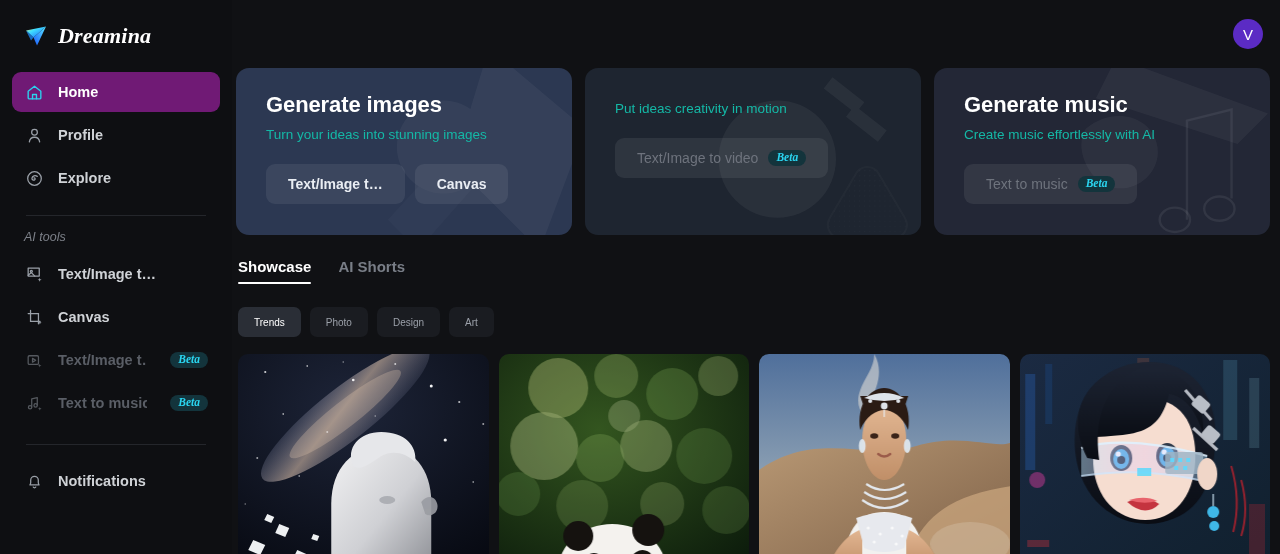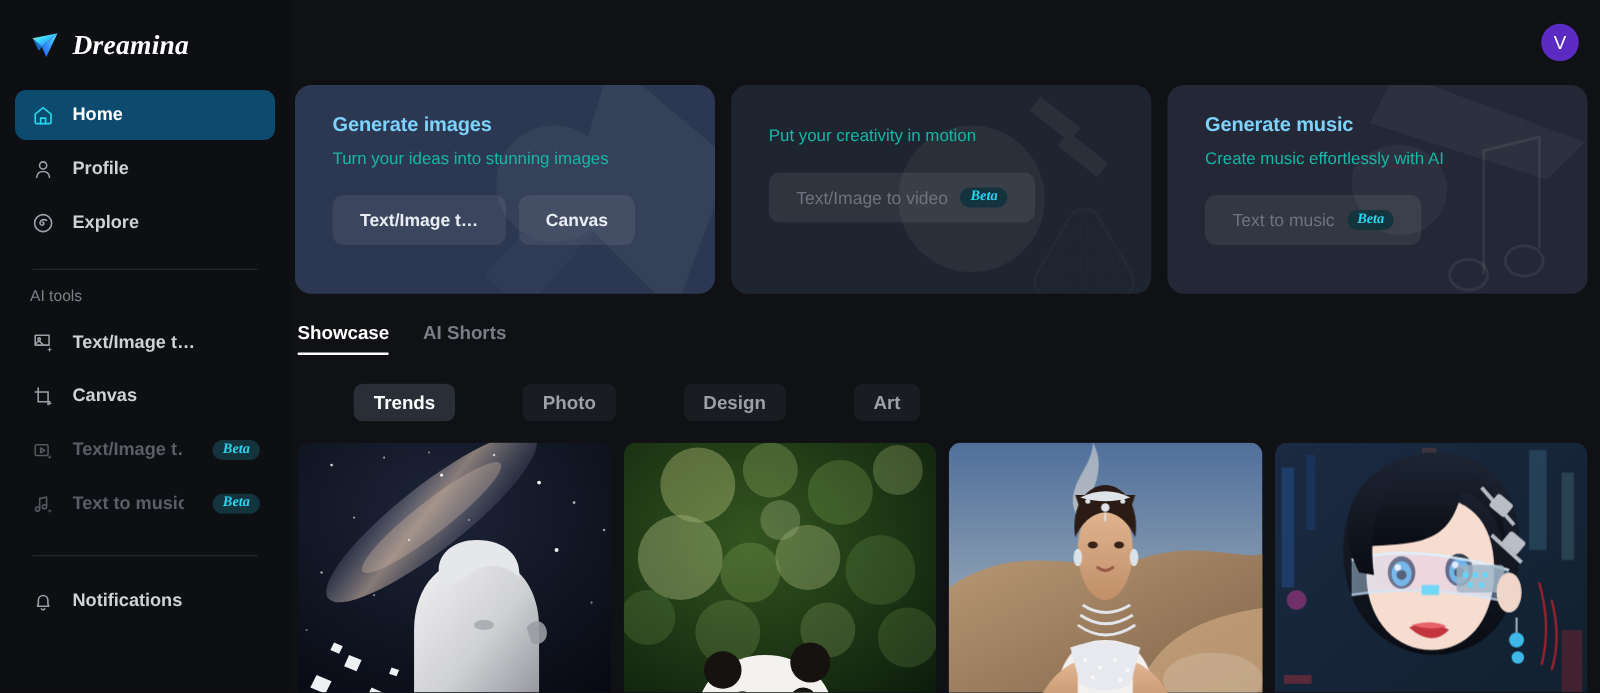--- a/index.html
+++ b/index.html
@@ -28,29 +28,29 @@
   }
 
   .nav-item {
     height:40px; border-radius:9px;
     display:flex; align-items:center; gap:14px;
     padding:0 12px; margin-bottom:3px;
     color:#cfd2d6; font-size:14.5px; font-weight:700;
     cursor:pointer; position:relative;
   }
   .nav-item .ico { width:20px; height:20px; flex:0 0 20px; display:flex; align-items:center; justify-content:center; }
-  .nav-item.active { background:#0c4a6e; color:#ffffff; }
+  .nav-item.active { background:#701a75; color:#ffffff; }
   .nav-item.active .ico svg { stroke:#2ad4ef; }
   .nav-item.dim { color:#5a5e66; }
   .nav-item.dim .ico svg { stroke:#55595f; }
   .nav-item .lbl { white-space:nowrap; overflow:hidden; }
 
   .section-label {
     font-size:12.5px; color:#7d8189; font-weight:400;
-    padding:0 12px; margin:14px 0 10px 0;
+    padding:0 12px; margin:14px 0 10px 0;font-style:italic;
   }
   .divider { height:1px; background:#24262b; margin:14px 14px 0 14px; }
 
   .beta-badge {
     margin-left:9px;
     font-family:"Liberation Serif", serif;
     font-style:italic; font-weight:700;
     font-size:11.5px; color:#2ad4ef;
     background:#13343c; border-radius:9px;
     padding:2px 8px 3px 8px; line-height:1;
@@ -67,21 +67,21 @@
   }
 
   
   .hero-row { display:flex; gap:13px; padding:0 10px 0 4px; }
   .hero {
     flex:1 1 0; height:167px; border-radius:13px;
     padding:24px 28px 0 30px; position:relative; overflow:hidden;
     cursor:pointer;
   }
   .hero .bg-art { position:absolute; inset:0; pointer-events:none; }
-  .hero-title { font-size:16px; font-weight:700; color:#7dd3fc; position:relative; letter-spacing:-.1px; }
+  .hero-title { font-size:22px; font-weight:700; color:#ffffff; position:relative; letter-spacing:-.1px; }
   .hero-sub { font-size:13.5px; color:#14b8a6; margin-top:9px; position:relative; }
   .hero-btns { display:flex; gap:10px; margin-top:22px; position:relative; }
   .hero-btn {
     height:40px; border-radius:9px;
     display:flex; align-items:center; justify-content:center;
     padding:0 22px; font-size:14px; font-weight:700; color:#e9edf3;
     background:rgba(255,255,255,.075); cursor:pointer; white-space:nowrap;
   }
   .hero-btn.disabled { color:#6e737d; font-weight:400; font-size:14px; }
   .hero-btn .beta-badge { margin-left:10px; }
@@ -97,22 +97,22 @@
   .tab.active::after {
     content:""; position:absolute; left:0; right:0; bottom:0;
     height:2.5px; background:#ffffff; border-radius:2px;
   }
 
   
   .chips { display:flex; gap:9px; padding:23px 0 0 6px; }
   .chip {
     height:30px; border-radius:7px; padding:0 16px;
     display:flex; align-items:center;
-    font-size:15px; font-weight:700; color:#9ba0a9;
-    background:#1a1c21; cursor:pointer;margin-left:45px;
+    font-size:10px; font-weight:400; color:#9ba0a9;
+    background:#1a1c21; cursor:pointer;
   }
   .chip.active { background:#2a2e36; color:#ffffff; }
 
   
   .gallery { display:flex; gap:10px; padding:17px 10px 0 6px; }
   .card { flex:1 1 0; height:215px; border-radius:10px 10px 0 0; overflow:hidden; position:relative; cursor:pointer; }
   .card svg, .card .px { position:absolute; inset:0; width:100%; height:100%; }
 </style>
 </head>
 <body>
@@ -276,21 +276,21 @@
             <g fill="#ffffff" opacity="0.05">
               <path d="M236 20 l40 0 l0 14 l-40 0 Z" transform="rotate(38 256 27)"></path>
               <path d="M258 48 l40 0 l0 14 l-40 0 Z" transform="rotate(38 278 55)"></path>
               <circle cx="190" cy="90" r="58"></circle>
             </g>
             <g opacity="0.075">
               <path d="M268 104 a13 13 0 0 1 22 0 l26 44 a13 13 0 0 1-11 20 h-52 a13 13 0 0 1-11-20 Z" fill="url(#dotgrid)" stroke="#ffffff" stroke-opacity=".35" stroke-width="2"></path>
             </g>
           </svg>
         </div>
-        <div class="hero-sub">Put your creativity in motion</div>
+        <div class="hero-sub">Put ideas creativity in motion</div>
         <div class="hero-btns">
           <div class="hero-btn disabled">
             <span>Text/Image to video</span>
             <span class="beta-badge">Beta</span>
           </div>
         </div>
       </div>
 
       <div class="hero" id="hero3">
         <div class="bg-art">

